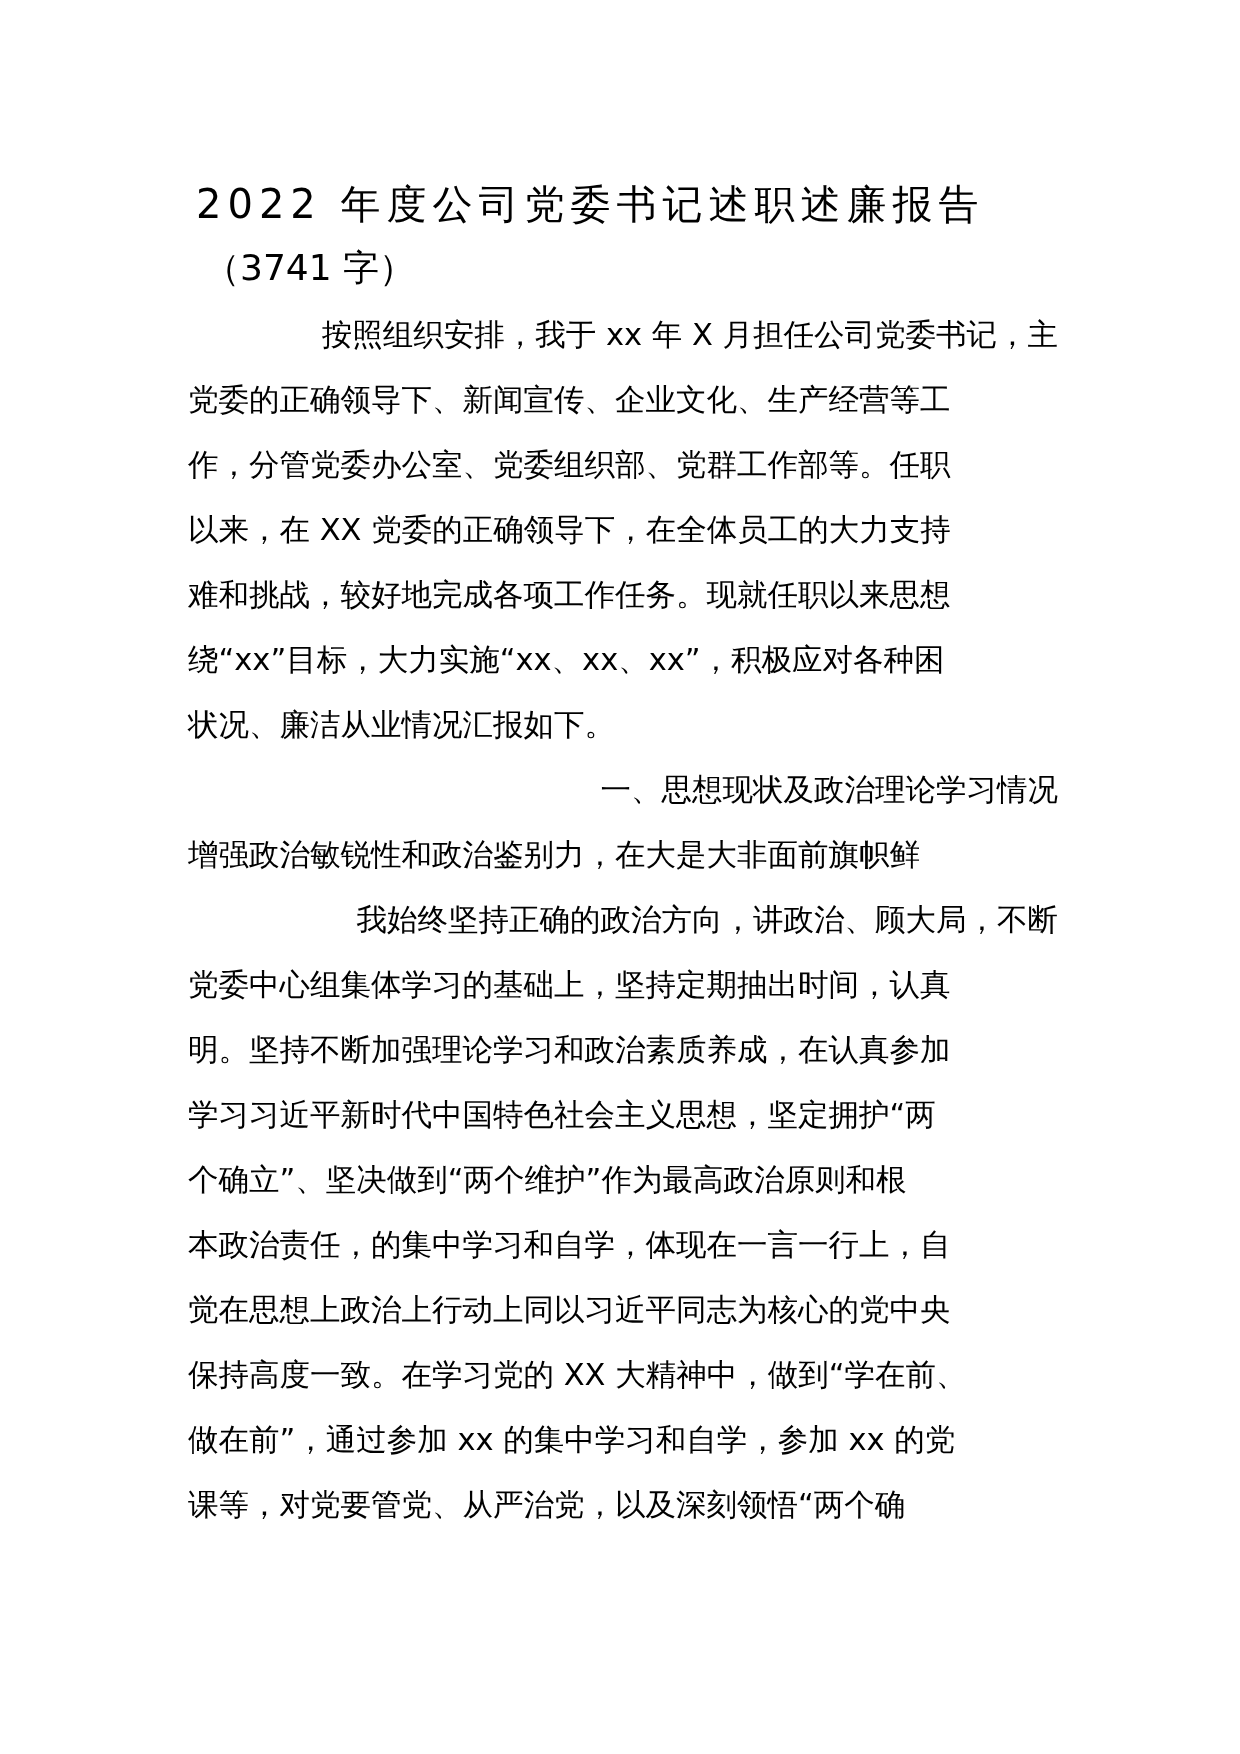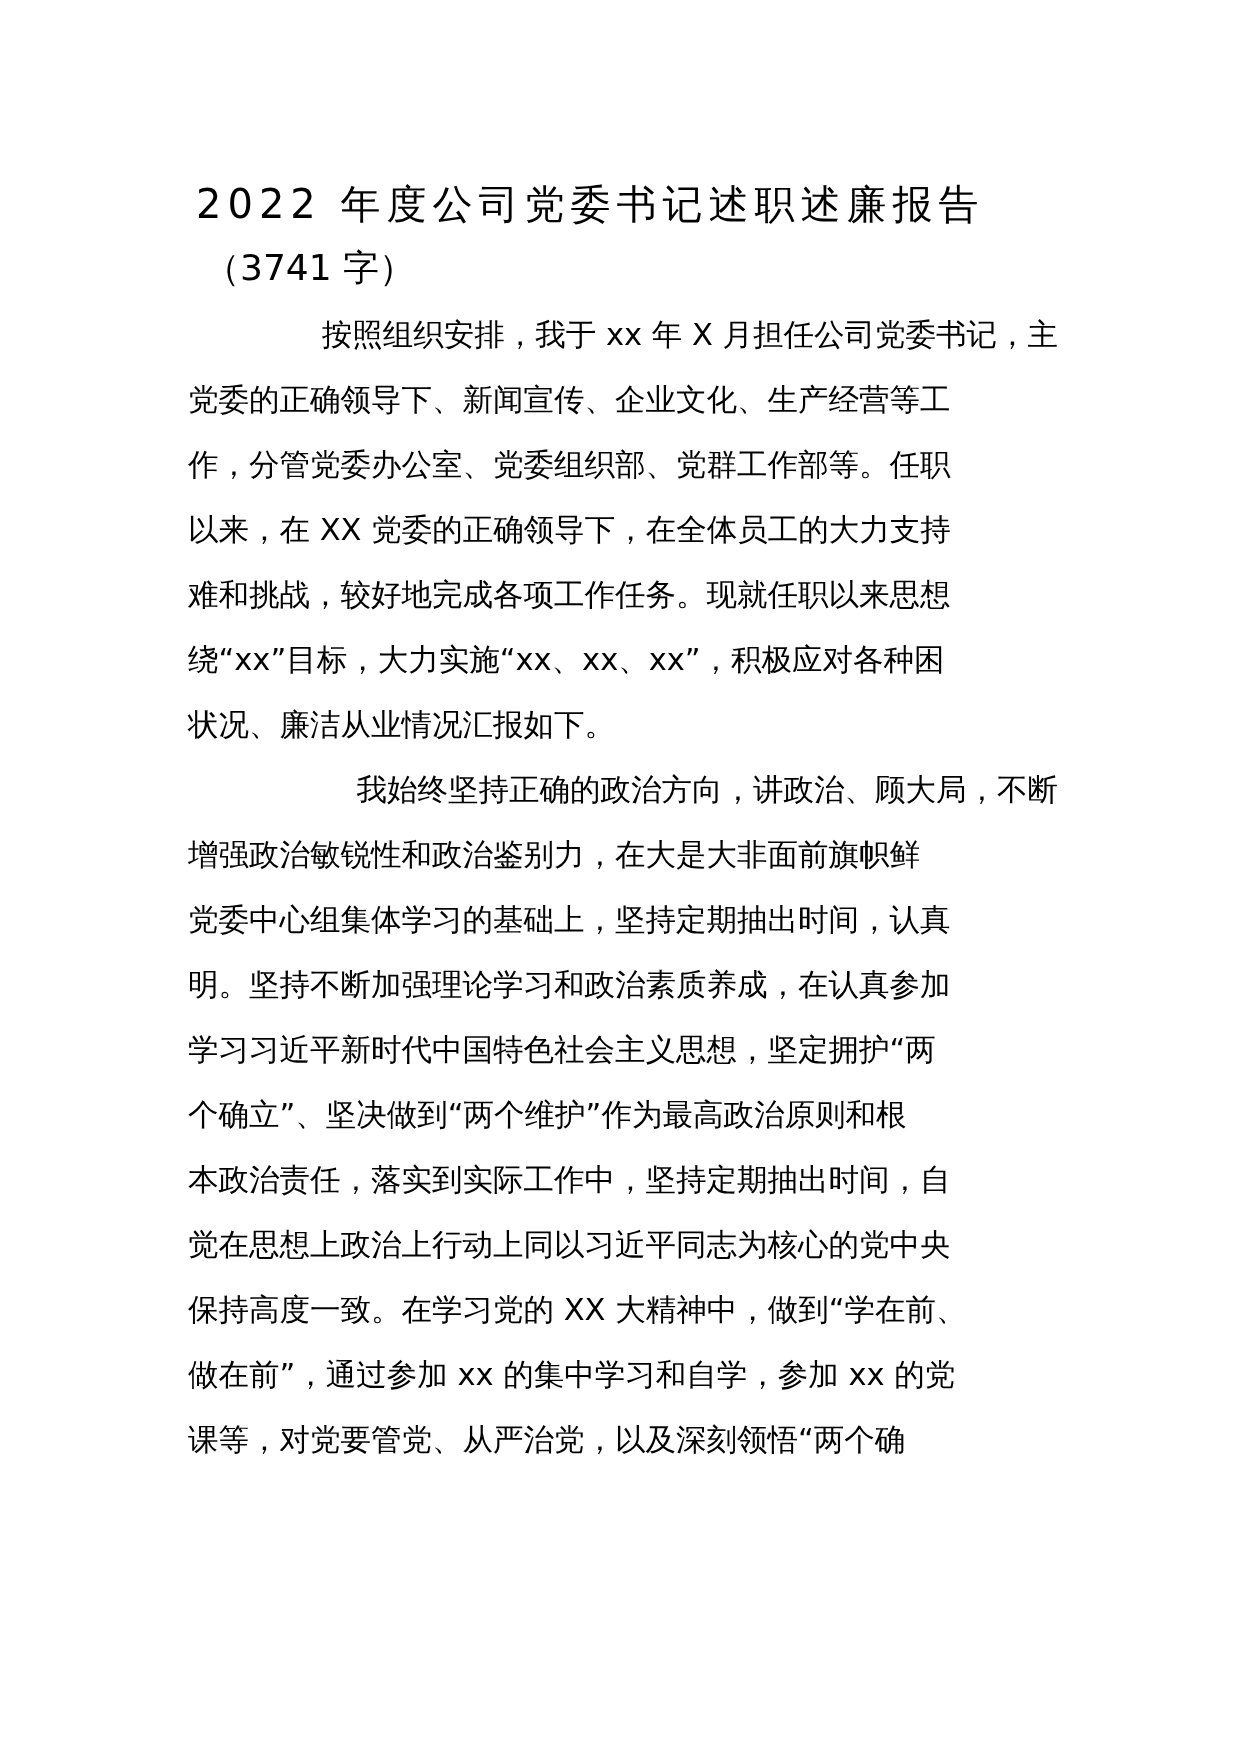--- a/index.html
+++ b/index.html
@@ -57,25 +57,26 @@
   <h2 class="title-sub">（3741 字）</h2>
 
   <div>
     <p class="line indent">按照组织安排，我于 xx 年 X 月担任公司党委书记，主</p>
     <p class="line">党委的正确领导下、新闻宣传、企业文化、生产经营等工</p>
     <p class="line">作，分管党委办公室、党委组织部、党群工作部等。任职</p>
     <p class="line">以来，在 XX 党委的正确领导下，在全体员工的大力支持</p>
     <p class="line">难和挑战，较好地完成各项工作任务。现就任职以来思想</p>
     <p class="line">绕“xx”目标，大力实施“xx、xx、xx”，积极应对各种困</p>
     <p class="line">状况、廉洁从业情况汇报如下。</p>
+    <p class="line indent">一、思想现状及政治理论学习情况</p>
+    <p class="line">增强政治敏锐性和政治鉴别力，在大是大非面前旗帜鲜</p>
     <p class="line indent">我始终坚持正确的政治方向，讲政治、顾大局，不断</p>
-    <p class="line">增强政治敏锐性和政治鉴别力，在大是大非面前旗帜鲜</p>
     <p class="line">党委中心组集体学习的基础上，坚持定期抽出时间，认真</p>
     <p class="line">明。坚持不断加强理论学习和政治素质养成，在认真参加</p>
     <p class="line">学习习近平新时代中国特色社会主义思想，坚定拥护“两</p>
     <p class="line">个确立”、坚决做到“两个维护”作为最高政治原则和根</p>
-    <p class="line">本政治责任，落实到实际工作中，坚持定期抽出时间，自</p>
+    <p class="line">本政治责任，的集中学习和自学，体现在一言一行上，自</p>
     <p class="line">觉在思想上政治上行动上同以习近平同志为核心的党中央</p>
     <p class="line">保持高度一致。在学习党的 XX 大精神中，做到“学在前、</p>
     <p class="line">做在前”，通过参加 xx 的集中学习和自学，参加 xx 的党</p>
     <p class="line">课等，对党要管党、从严治党，以及深刻领悟“两个确</p>
   </div>
 </div>
 
 </body></html>

